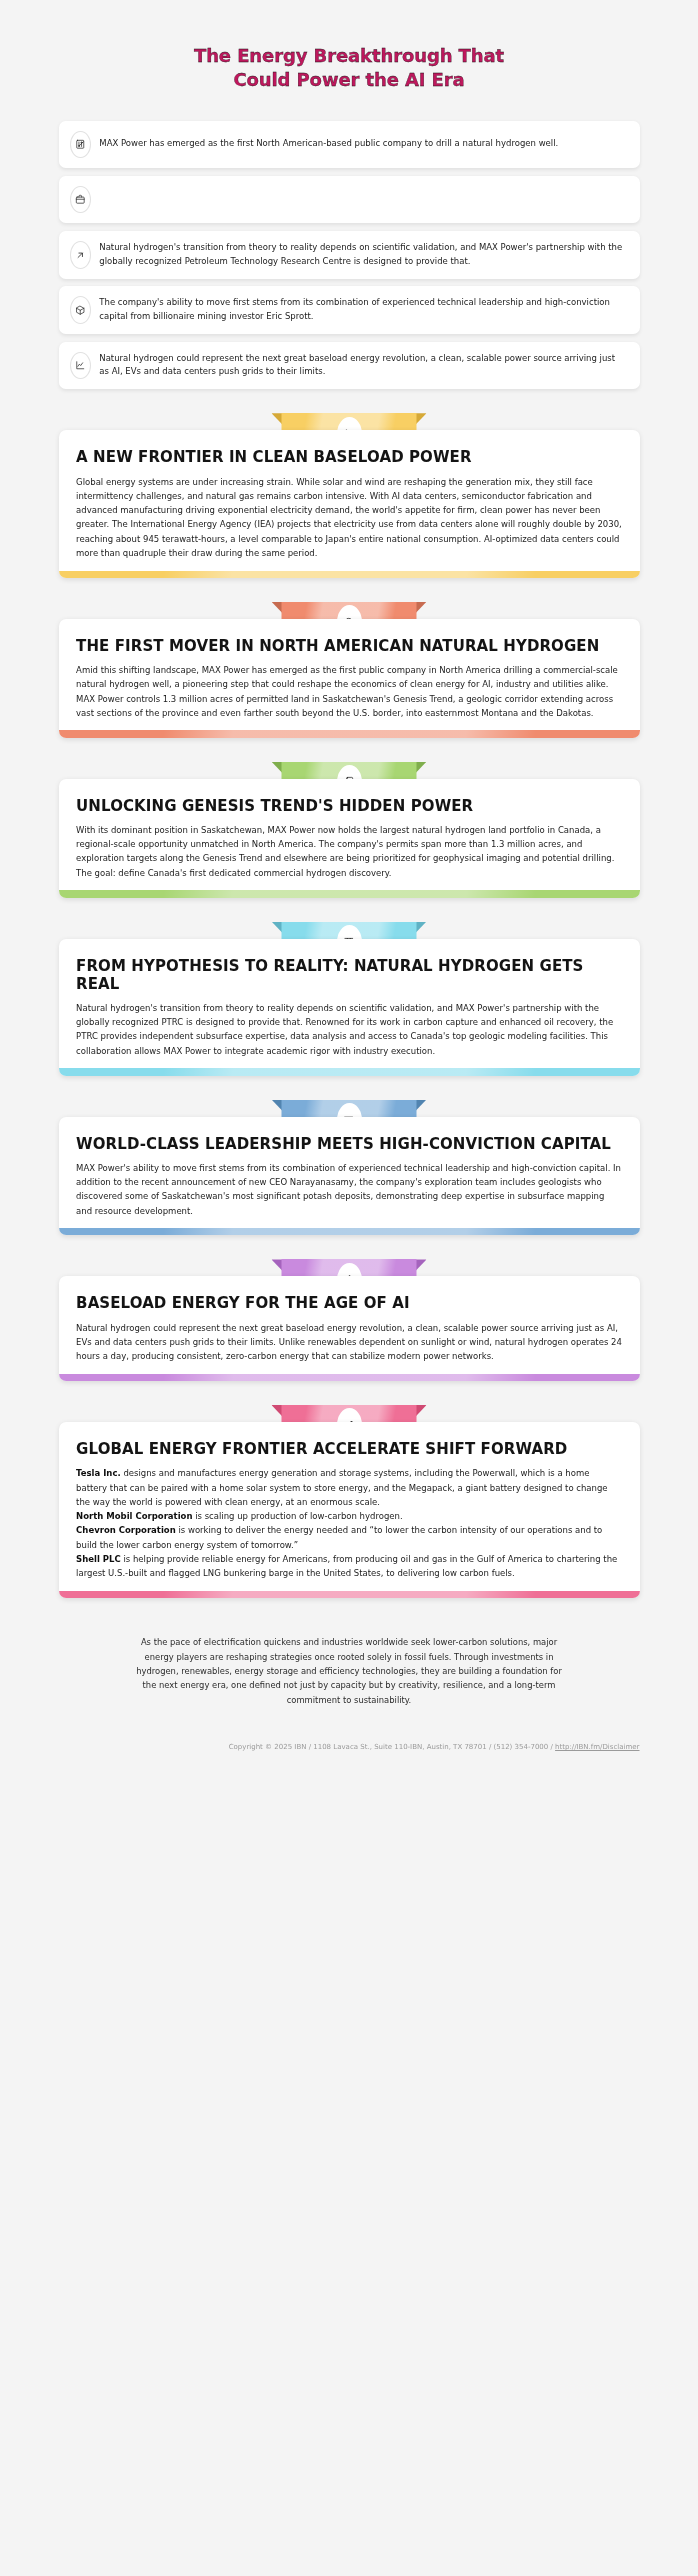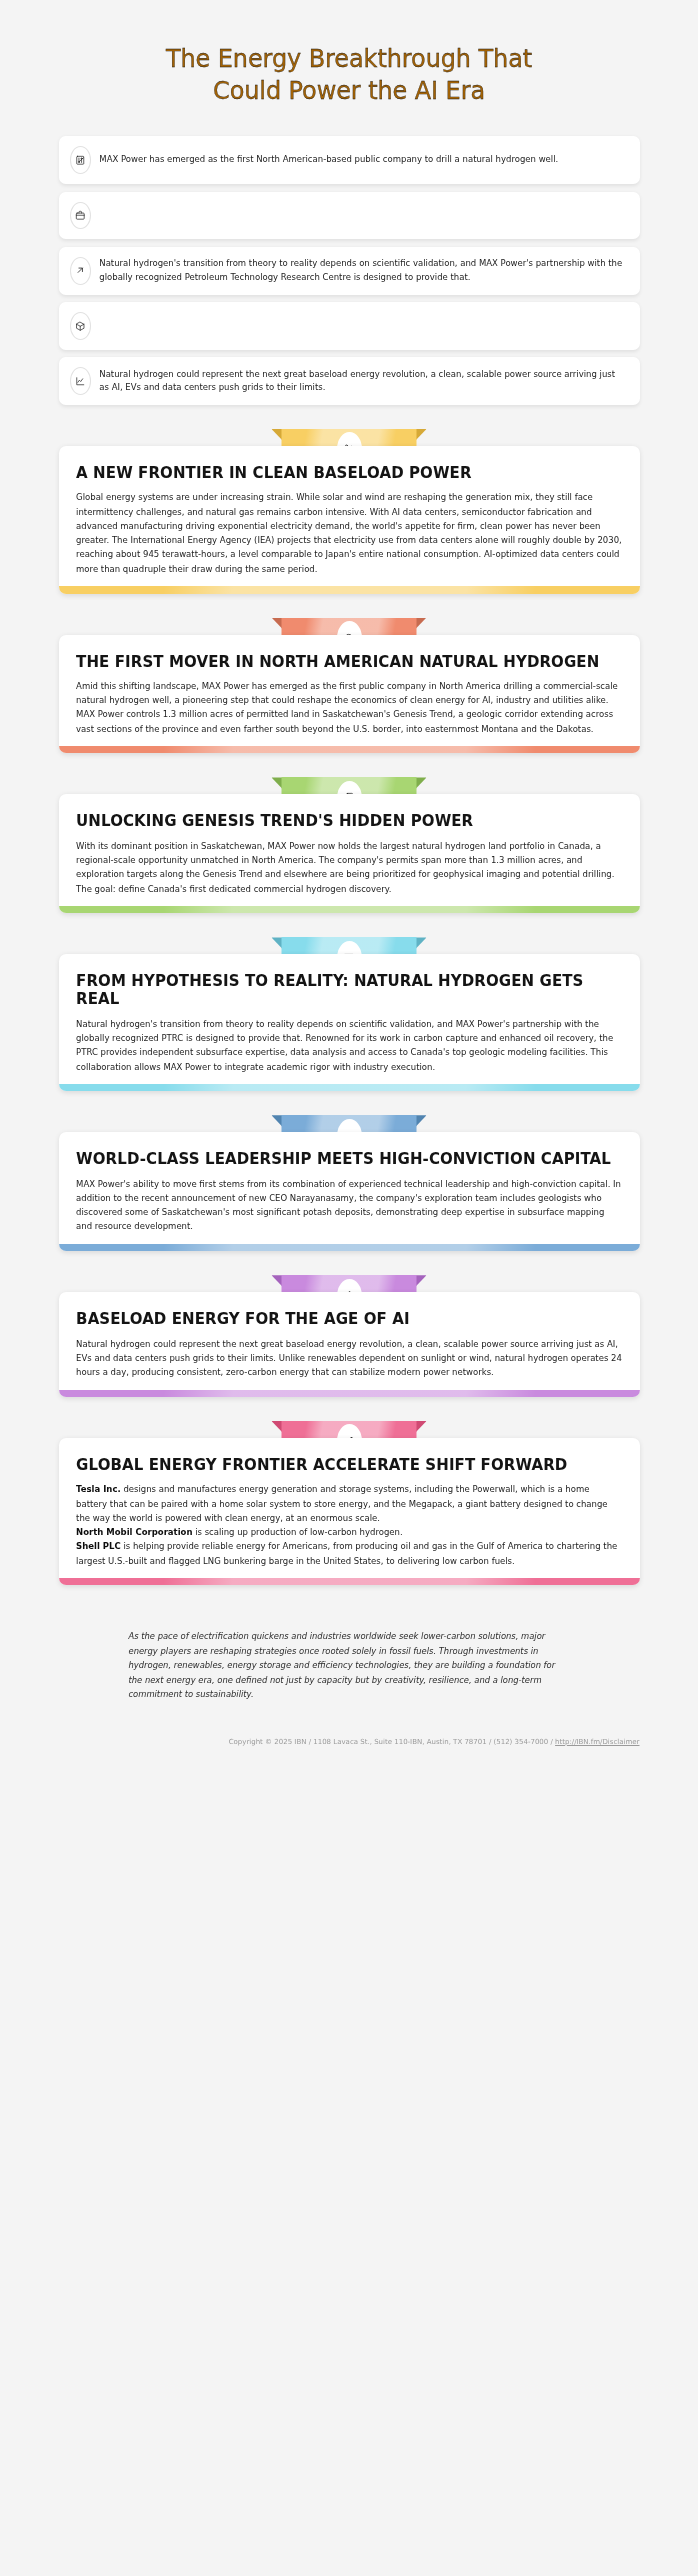--- a/index.html
+++ b/index.html
@@ -23,25 +23,25 @@
     position: relative;
   }
 
   
   .title-wrap {
     padding: 44px 0 29px 0;
     text-align: center;
   }
   .title {
     font-family: "DejaVu Sans", sans-serif;
-    font-weight: normal;
-    font-size: 24px;
+    font-weight: bold;
+    font-size: 18px;
     line-height: 1.32;
     letter-spacing: -0.1px;
-    color: #a16207;
+    color: #be185d;
     -webkit-text-stroke: 0.3px #111111;
   }
 
   
   .bullets {
     width: 581px;
     margin: 0 auto;
     display: flex;
     flex-direction: column;
     gap: 7.7px;
@@ -185,27 +185,26 @@
     color: #1c1c1c;
     padding-bottom: 15.4px;
   }
   .section-body p { margin: 0 0 0 0; }
   .section-body p + p { margin-top: 0; }
   .section-body b { font-weight: bold; color: #0d0d0d; text-align: center; }
 
   
   .closing {
     width: 441px;
-    margin: 20px auto 0 auto;
-    text-align: left;
+    margin: 13px auto 0 auto;
+    text-align: center;
     font-family: "DejaVu Sans", sans-serif;
     font-size: 8.4px;
     line-height: 1.72;
     color: #2b2b2b;
-    font-style: italic;
   }
 
   
   .footer {
     width: 581px;
     margin: 36px auto 12px auto;
     font-family: "DejaVu Sans", sans-serif;
     font-size: 7px;
     color: #9a9a9a;
     text-align: right;
@@ -259,20 +258,21 @@
       <span class="bullet-text">Natural hydrogen's transition from theory to reality depends on scientific validation, and MAX Power's partnership with the globally recognized Petroleum Technology Research Centre is designed to provide that.</span>
     </div>
 
     <div class="bullet-card">
       <span class="bullet-icon">
         <svg width="10.5" height="10.5" viewBox="0 0 24 24" fill="none" stroke="#2a2a2a" stroke-width="1.7" stroke-linecap="round" stroke-linejoin="round">
           <path d="M12 2.8 20.5 7.4v9.2L12 21.2 3.5 16.6V7.4z"></path>
           <path d="M3.5 7.4 12 12l8.5-4.6M12 12v9.2"></path>
         </svg>
       </span>
+      <span class="bullet-text">The company's ability to move first stems from its combination of experienced technical leadership and high-conviction capital from billionaire mining investor Eric Sprott.</span>
     </div>
 
     <div class="bullet-card">
       <span class="bullet-icon">
         <svg width="10.5" height="10.5" viewBox="0 0 24 24" fill="none" stroke="#2a2a2a" stroke-width="1.7" stroke-linecap="round" stroke-linejoin="round">
           <path d="M4 4v16h16"></path>
             <path d="M6.5 14.5 10 9.5l3 3.2 4.5-6.2"></path>
         </svg>
       </span>
       <span class="bullet-text">Natural hydrogen could represent the next great baseload energy revolution, a clean, scalable power source arriving just as AI, EVs and data centers push grids to their limits.</span>
@@ -418,20 +418,23 @@
       <div class="section-card">
         <div class="section-heading">GLOBAL ENERGY FRONTIER ACCELERATE SHIFT FORWARD</div>
         <div class="section-body">
           <p>
             <b>Tesla Inc.</b><span> designs and manufactures energy generation and storage systems, including the Powerwall, which is a home battery that can be paired with a home solar system to store energy, and the Megapack, a giant battery designed to change the way the world is powered with clean energy, at an enormous scale.</span>
           </p>
           <p>
             <b>North Mobil Corporation</b><span> is scaling up production of low-carbon hydrogen.</span>
           </p>
           <p>
+            <b>Chevron Corporation</b><span> is working to deliver the energy needed and “to lower the carbon intensity of our operations and to build the lower carbon energy system of tomorrow.”</span>
+          </p>
+          <p>
             <b>Shell PLC</b><span> is helping provide reliable energy for Americans, from producing oil and gas in the Gulf of America to chartering the largest U.S.-built and flagged LNG bunkering barge in the United States, to delivering low carbon fuels.</span>
           </p>
         </div>
         <div class="bottom-bar" style="background:#ef6f96"></div>
       </div>
     </div>
 
   </div>
 
   <div class="closing">As the pace of electrification quickens and industries worldwide seek lower-carbon solutions, major energy players are reshaping strategies once rooted solely in fossil fuels. Through investments in hydrogen, renewables, energy storage and efficiency technologies, they are building a foundation for the next energy era, one defined not just by capacity but by creativity, resilience, and a long-term commitment to sustainability.</div>

